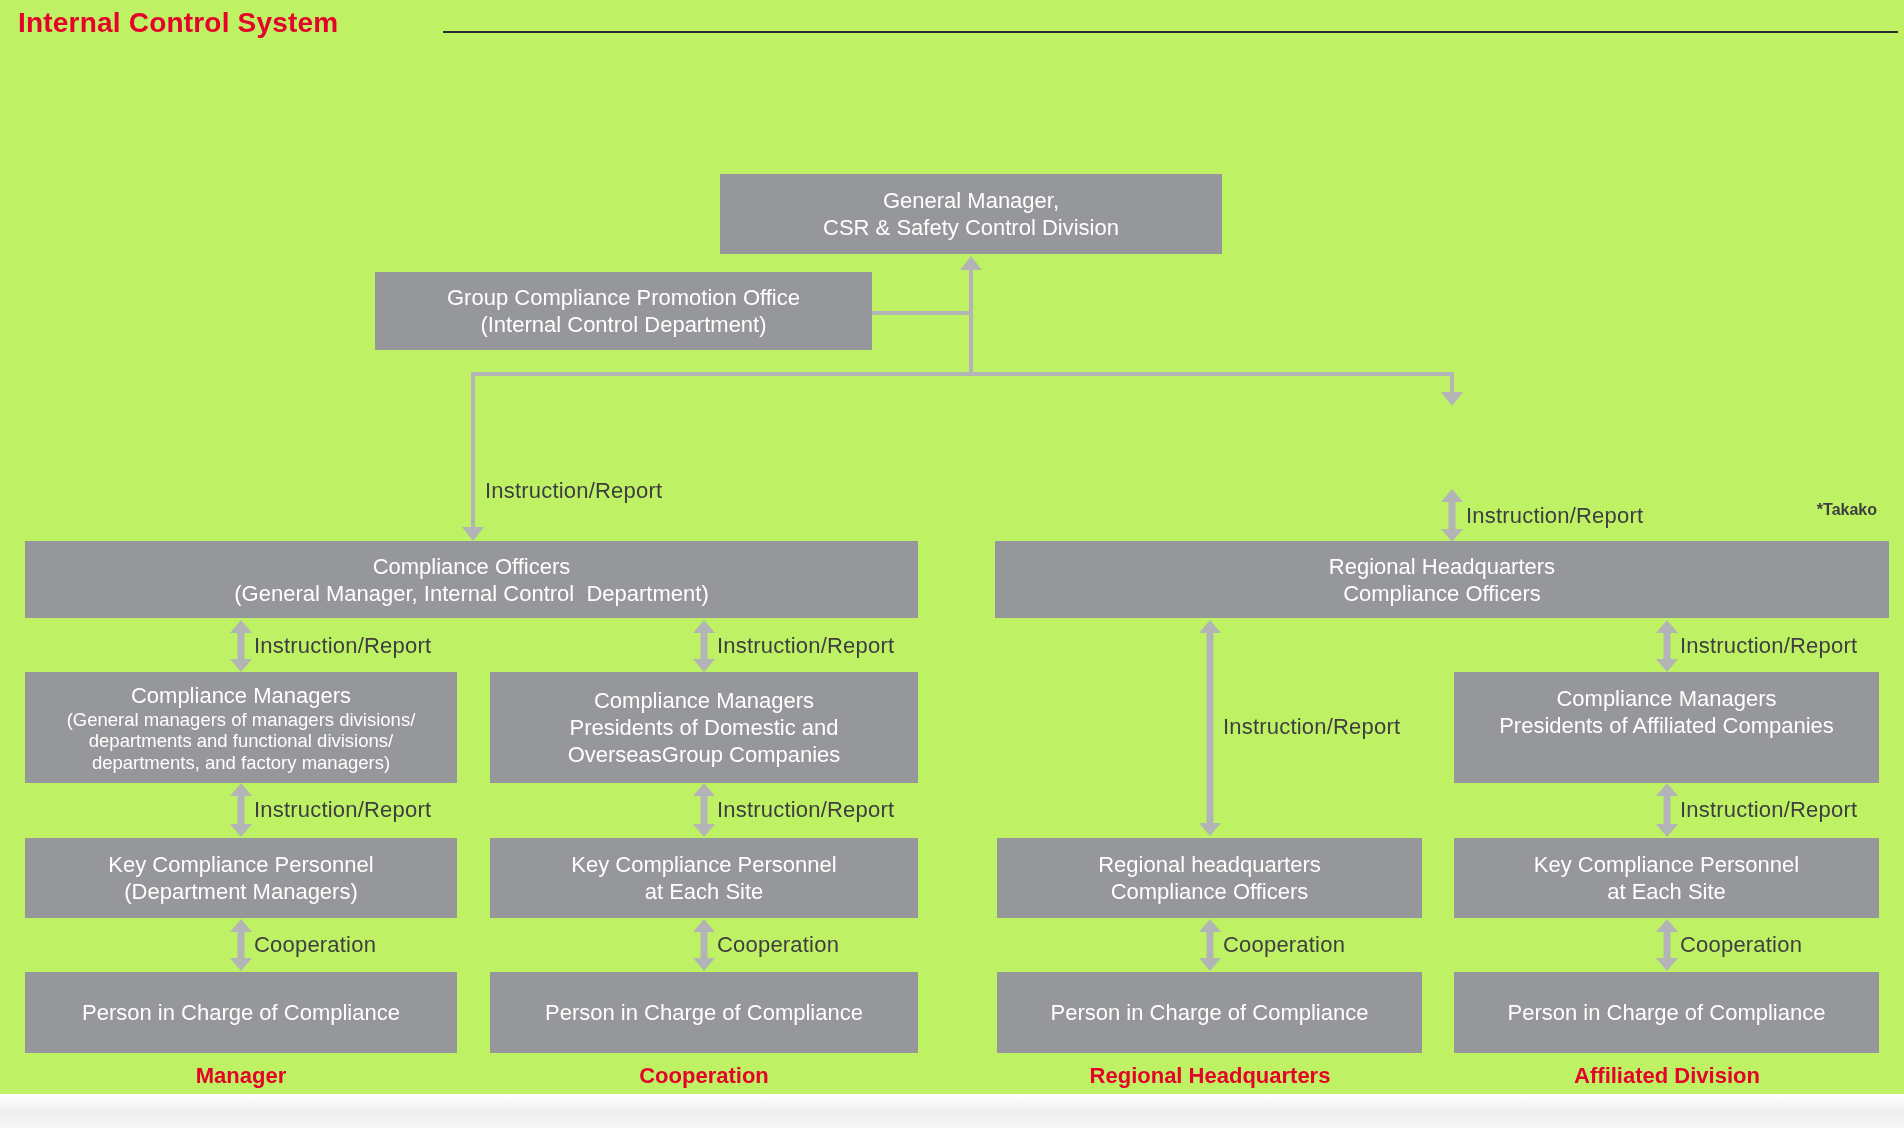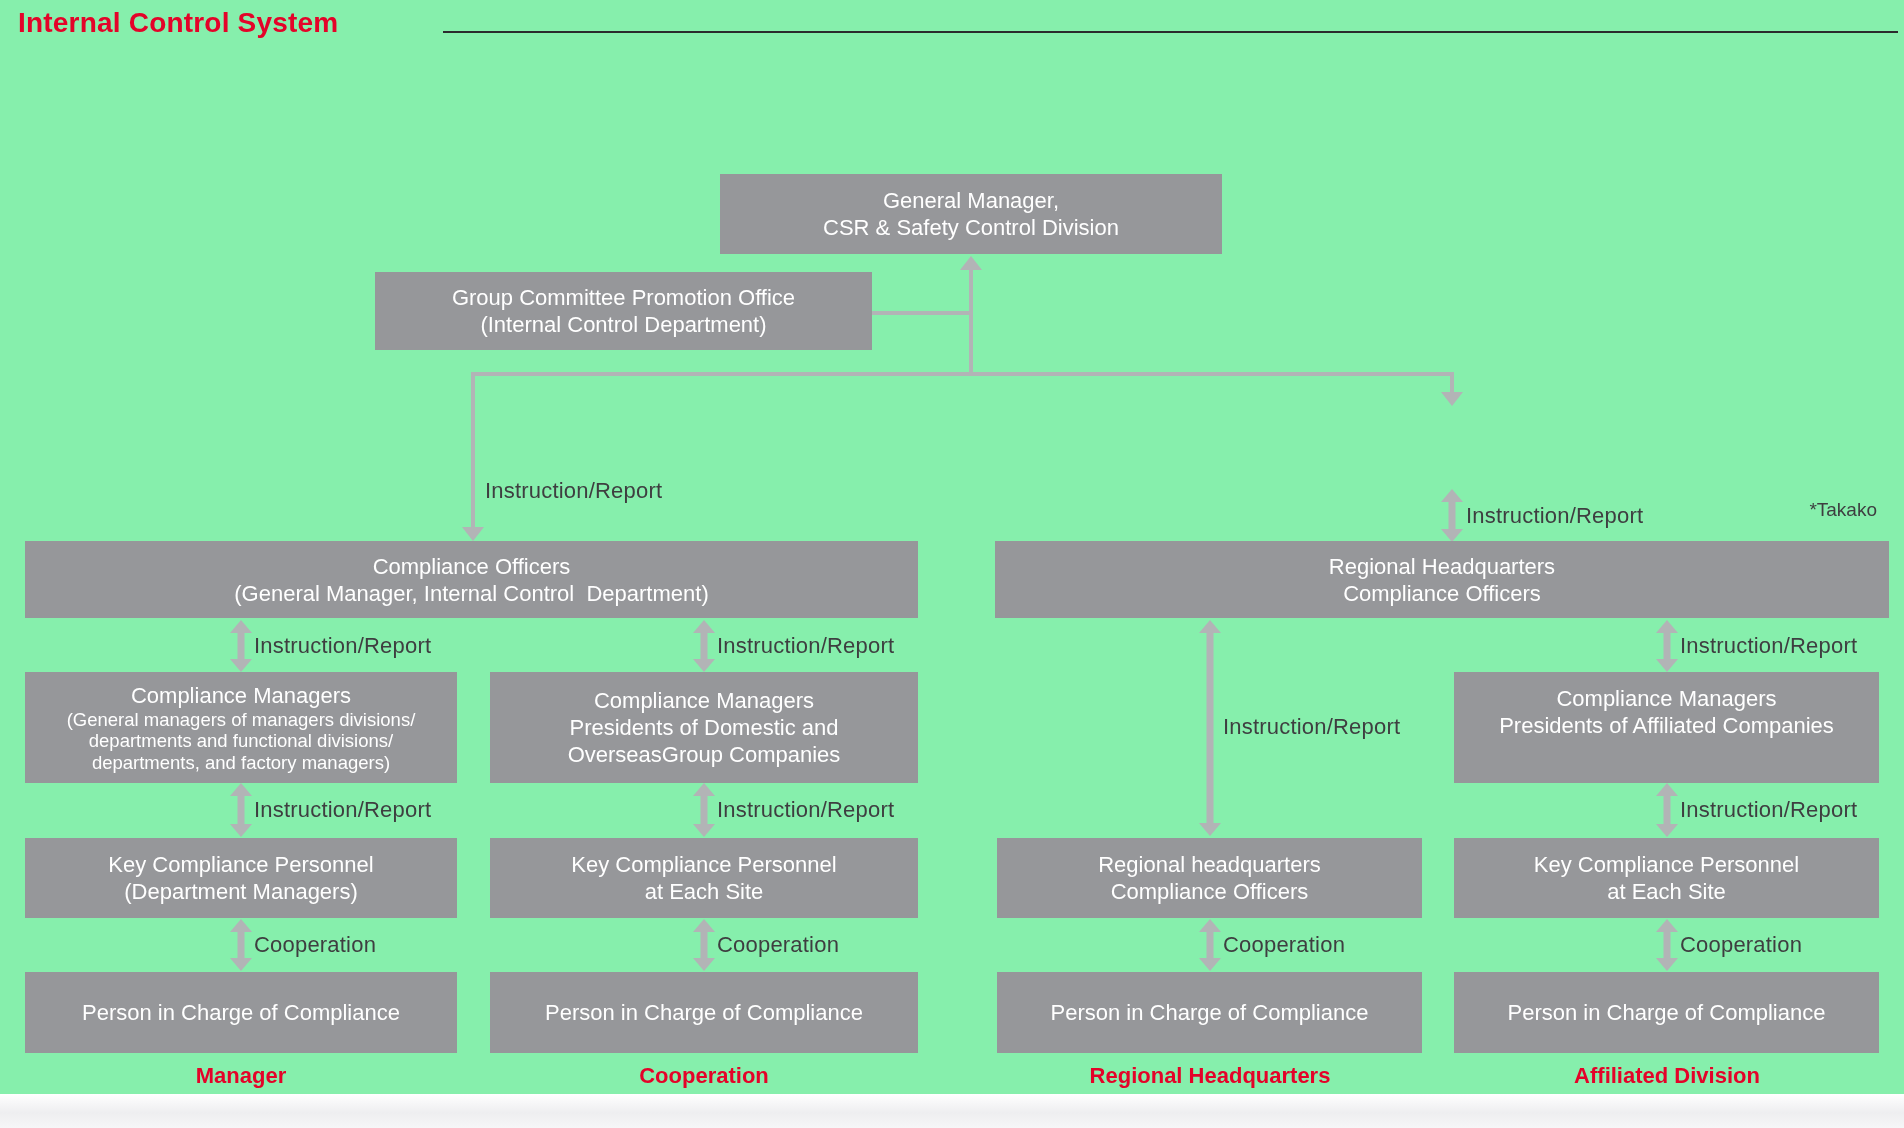--- a/index.html
+++ b/index.html
@@ -3,21 +3,21 @@
 <meta charset="utf-8">
 <style>
   :root{
     --red:#e40329;
     --gray:#96979a;
     --arrow:#b2b4b6;
     --ink:#3e3e40;
   }
   html,body{margin:0;padding:0;background:#fff;}
   #stage{
-    position:relative;width:1904px;height:1128px;background:#86efac;overflow:hidden;
+    position:relative;width:1904px;height:1128px;background:#bef264;overflow:hidden;
     font-family:"Liberation Sans","DejaVu Sans",sans-serif;
   }
   .page-title{
     position:absolute;left:18px;top:6px;font-size:28px;line-height:34px;
     font-weight:bold;color:var(--red);letter-spacing:0.2px;white-space:nowrap;
   }
   .title-rule{position:absolute;left:443px;top:31px;width:1455px;height:2px;background:#2b2b2d;}
   .box{
     position:absolute;background:var(--gray);color:#ffffff;
     display:flex;flex-direction:column;align-items:center;justify-content:center;
@@ -30,41 +30,41 @@
   .head-up{position:absolute;width:0;height:0;border-left:11px solid transparent;border-right:11px solid transparent;border-bottom:14px solid var(--arrow);}
   .head-down{position:absolute;width:0;height:0;border-left:11px solid transparent;border-right:11px solid transparent;border-top:14px solid var(--arrow);}
   .dbl{position:absolute;width:22px;transform:translateX(-50%);}
   .dbl .shaft{position:absolute;left:50%;transform:translateX(-50%);top:11px;bottom:11px;width:7px;background:var(--arrow);}
   .dbl::before{content:"";position:absolute;top:0;left:0;border-left:11px solid transparent;border-right:11px solid transparent;border-bottom:13px solid var(--arrow);}
   .dbl::after{content:"";position:absolute;bottom:0;left:0;border-left:11px solid transparent;border-right:11px solid transparent;border-top:13px solid var(--arrow);}
   .alabel{
     position:absolute;font-size:22px;color:var(--ink);transform:translateY(-50%);
     white-space:nowrap;letter-spacing:0.2px;
   }
-  .note{position:absolute;font-size:19px;color:var(--ink);transform:translateY(-50%);white-space:nowrap;}
+  .note{position:absolute;font-size:16px;color:var(--ink);transform:translateY(-50%);white-space:nowrap;font-weight:bold;}
   .collabel{
     position:absolute;transform:translateX(-50%);color:var(--red);
     font-size:22px;font-weight:bold;white-space:nowrap;
   }
   .bottom-band{
     position:absolute;left:0;top:1094px;width:1904px;height:34px;
     background:linear-gradient(180deg,#ffffff 0%,#eeeef0 55%,#f6f6f7 100%);
   }
 </style>
 </head>
 <body>
 
 <div id="stage">
 
   <div class="page-title">Internal Control System</div>
   <div class="title-rule"></div>
 
   <div class="box" style="left:720px;top:174px;width:502px;height:80px;text-align:center;">General Manager,
 CSR &amp; Safety Control Division</div>
-  <div class="box" style="left:375px;top:272px;width:497px;height:78px;">Group Committee Promotion Office
+  <div class="box" style="left:375px;top:272px;width:497px;height:78px;">Group Compliance Promotion Office
 (Internal Control Department)</div>
 
   <div class="head-up" style="left:960px;top:256px;"></div>
   <div class="line" style="left:969px;top:269px;width:4px;height:105px;"></div>
   <div class="line" style="left:872px;top:311px;width:101px;height:4px;"></div>
   <div class="line" style="left:471px;top:372px;width:983px;height:4px;"></div>
   <div class="line" style="left:471px;top:372px;width:4px;height:156px;"></div>
   <div class="head-down" style="left:462px;top:527px;"></div>
   <div class="line" style="left:1450px;top:372px;width:4px;height:22px;"></div>
   <div class="head-down" style="left:1441px;top:392px;"></div>

